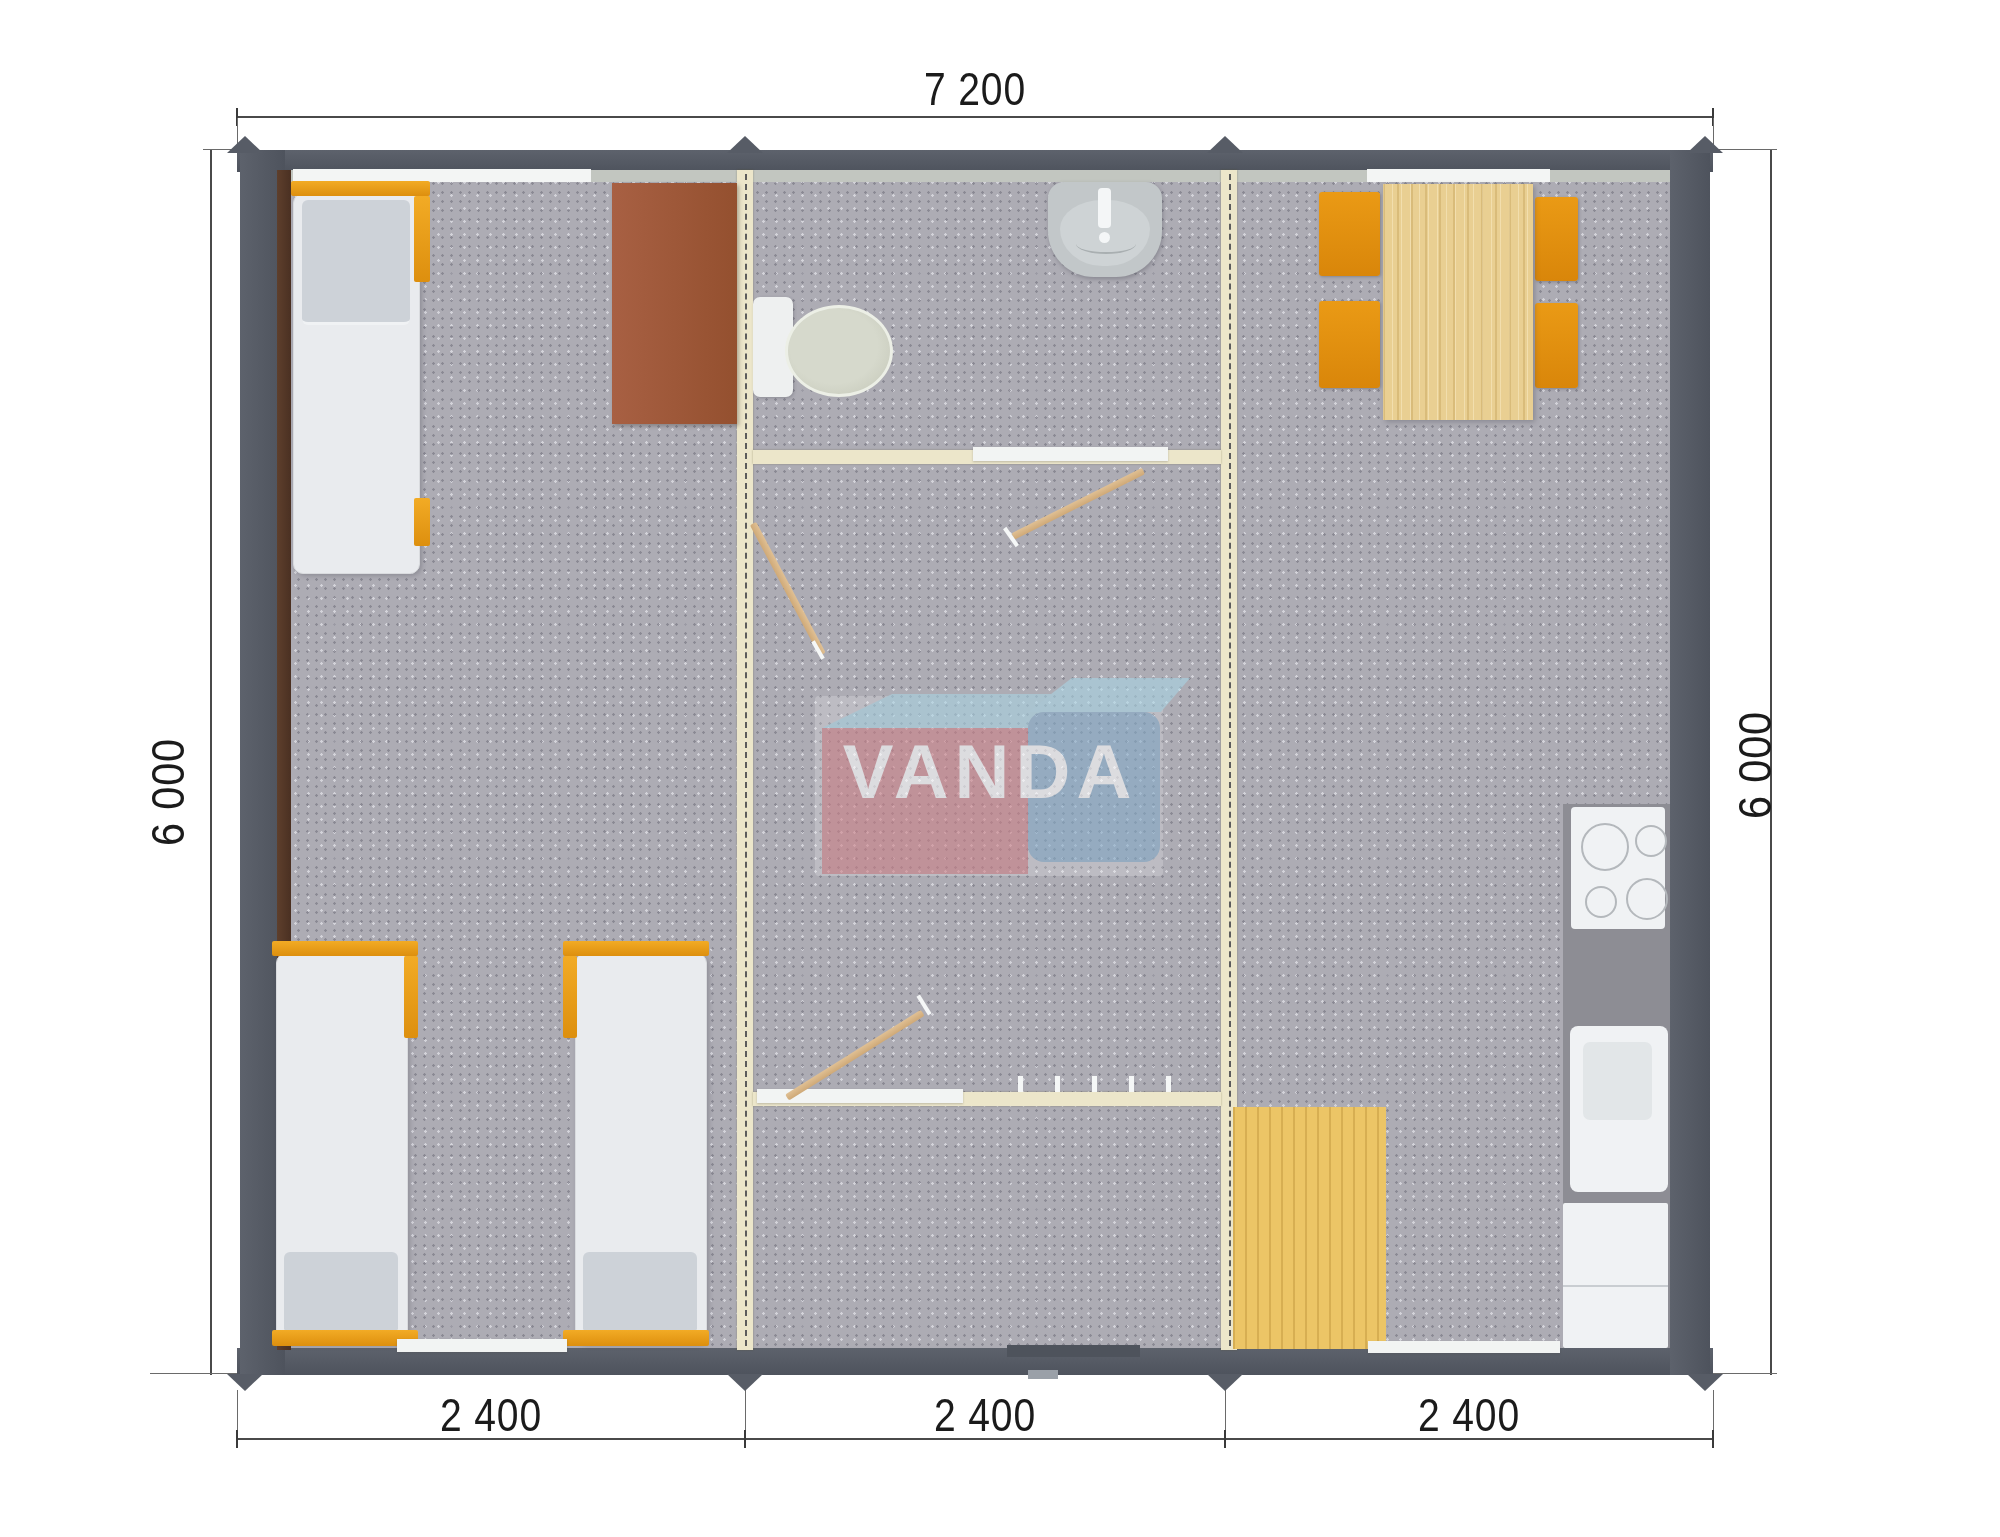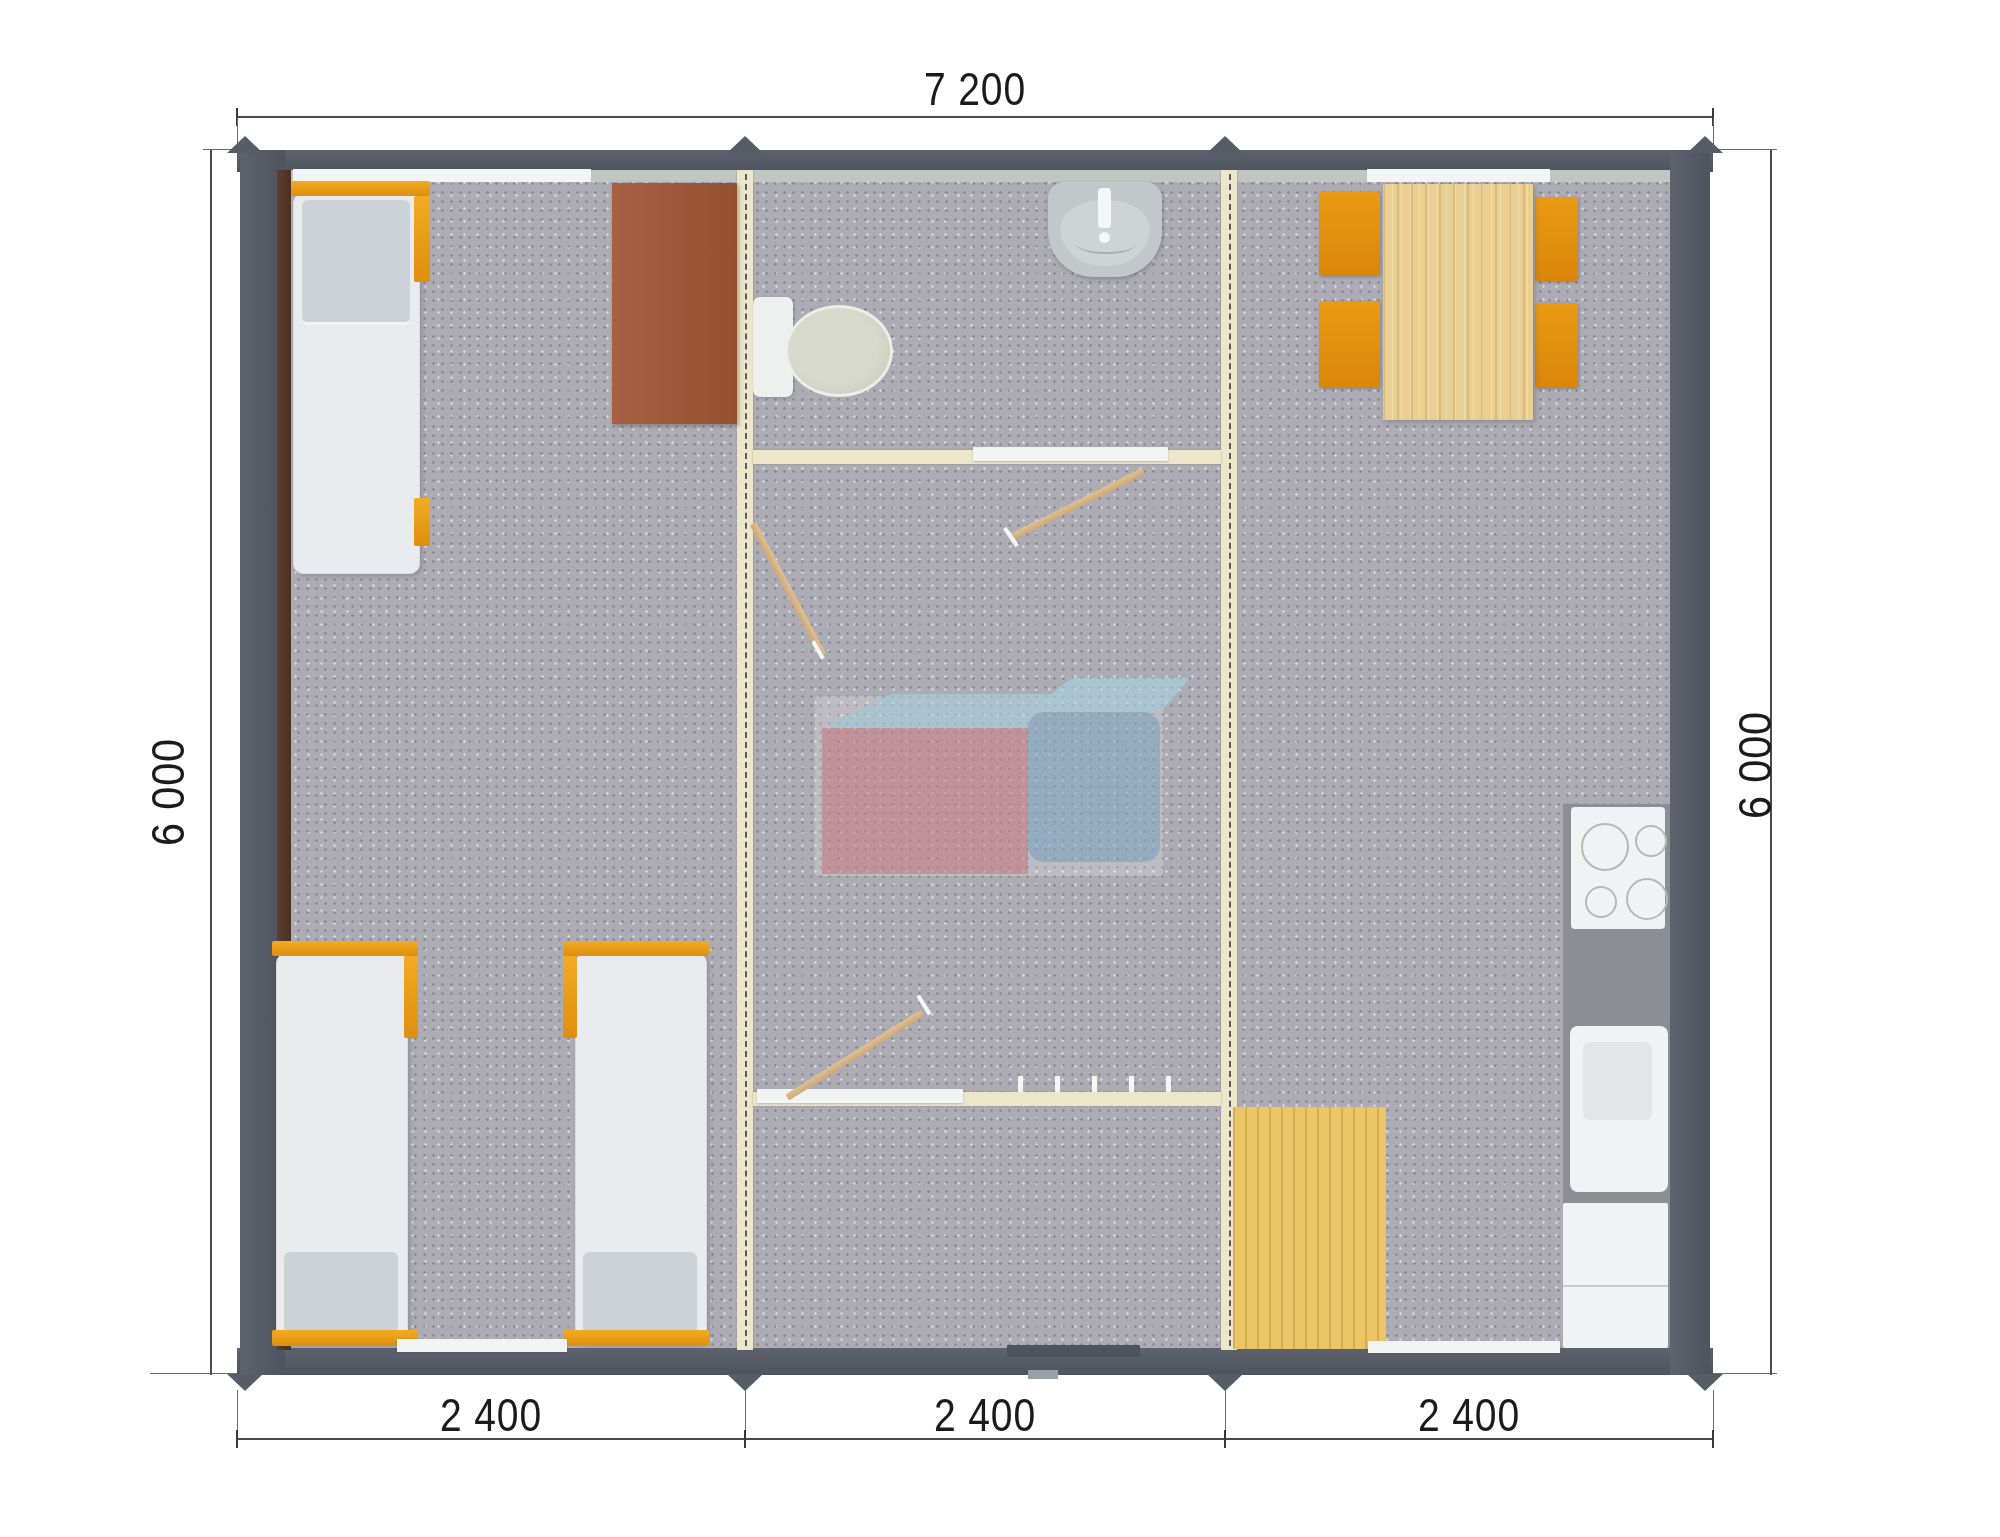--- a/index.html
+++ b/index.html
@@ -198,15 +198,16 @@
   <div class="abs woodmat" style="left:1233px;top:1107px;width:153px;height:242px;"></div>
 
   <div class="abs track" style="left:1368px;top:1341px;width:192px;height:12px;"></div>
 
   <div class="abs" id="logo" style="left:815px;top:676px;width:350px;height:205px;">
     <div class="abs" style="left:0px;top:20px;width:348px;height:180px;background:rgba(255,255,255,.35);border-radius:4px;"></div>
     <div class="abs" style="left:7px;top:18px;width:276px;height:34px;background:#a9d4e4;clip-path:polygon(0% 100%,25.4% 0%,100% 0%,74.6% 100%);"></div>
     <div class="abs" style="left:213px;top:2px;width:162px;height:34px;background:#a9d6e6;clip-path:polygon(0% 100%,27% 0%,100% 0%,82% 100%);"></div>
     <div class="abs" style="left:213px;top:36px;width:132px;height:150px;background:#84abc9;border-radius:16px;"></div>
     <div class="abs" style="left:7px;top:52px;width:206px;height:146px;background:#cf8087;"></div>
+    <div class="letters"><span>VAN</span><span>DA</span></div>
   </div>
 
 </div>
 
 </body></html>

